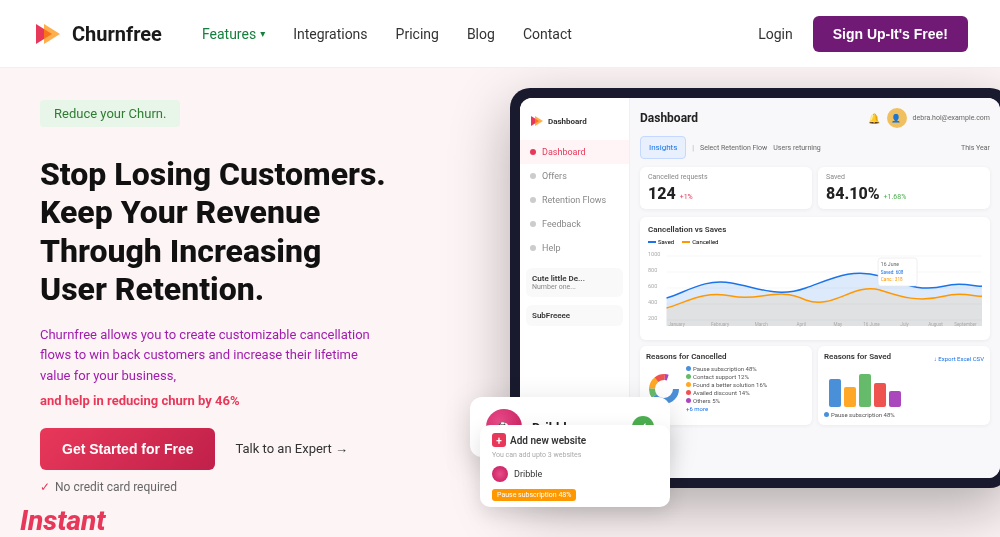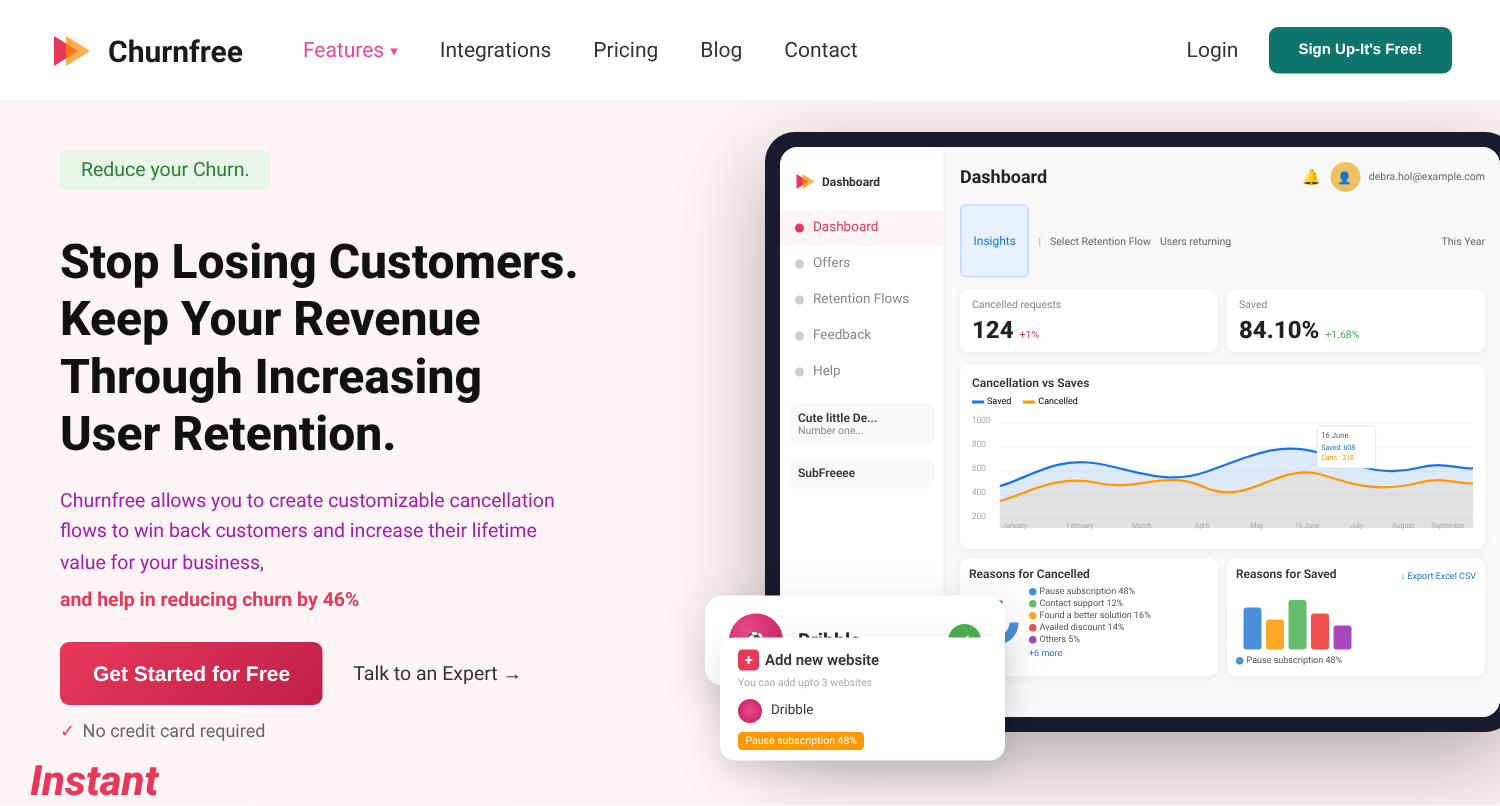--- a/index.html
+++ b/index.html
@@ -46,44 +46,44 @@
     .nav-link {
       font-size: 14px;
       color: #333;
       cursor: pointer;
       text-decoration: none;
     }
     .nav-link-features {
       display: flex;
       align-items: center;
       gap: 4px;
-      color: #ec4899;
+      color: #15803d;
       font-size: 14px;
       cursor: pointer;
     }
     .chevron {
       font-size: 10px;
     }
     .nav-right {
       display: flex;
       align-items: center;
       gap: 20px;
     }
     .login-link {
       font-size: 14px;
       color: #333;
       cursor: pointer;
     }
     .signup-btn {
-      background: #0f766e;
+      background: #701a75;
       color: #fff;
       border: none;
       padding: 10px 20px;
       border-radius: 6px;
-      font-size: 10px;
+      font-size: 14px;
       font-weight: 600;
       cursor: pointer;
       white-space: nowrap;
     }
 
     
     .hero {
       display: flex;
       background: #fdf4f5;
       height: calc(537px - 68px);
@@ -292,21 +292,21 @@
     }
     .db-top-bar {
       display: flex;
       align-items: center;
       gap: 6px;
       font-size: 8px;
       color: #666;
       margin-bottom: 8px;
     }
     .db-tab {
-      padding: 19px 8px;
+      padding: 6px 8px;
       background: #fff;
       border-radius: 4px;
       font-size: 8px;
       color: #333;
       border: 1px solid #eee;
     }
     .db-tab.active-tab {
       background: #e8f0fe;
       color: #1a73e8;
       border-color: #c5d8ff;

